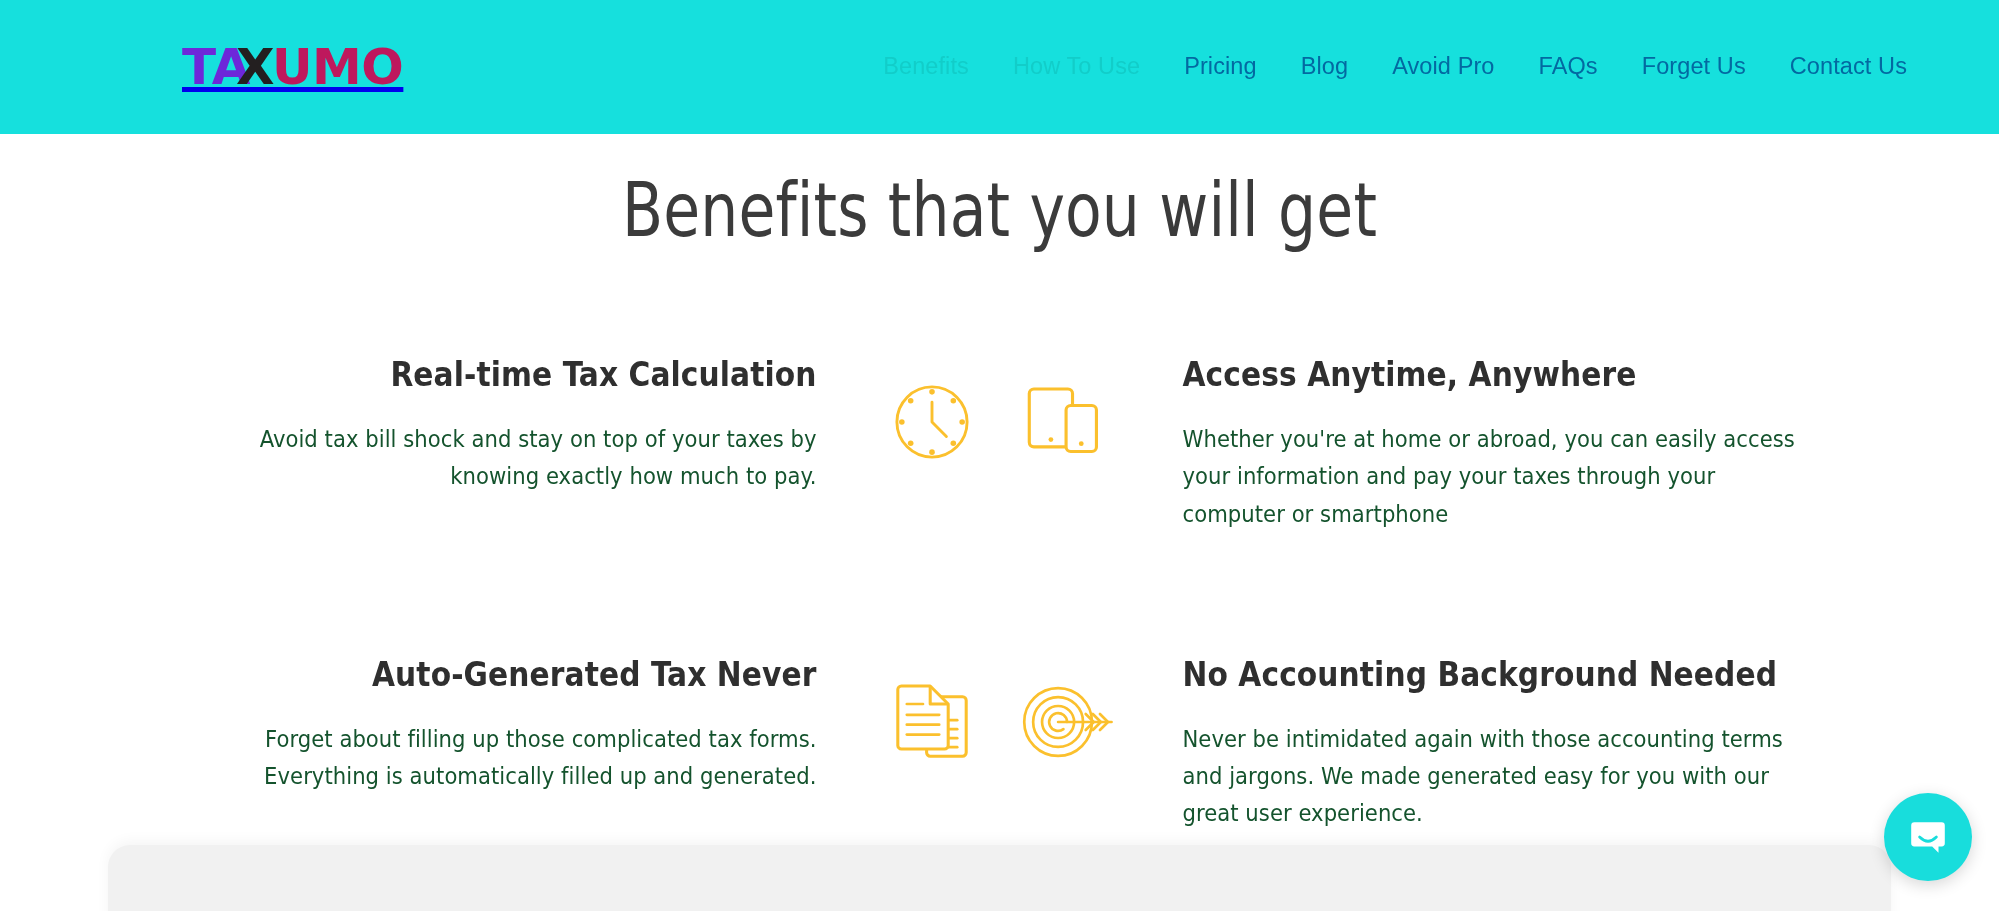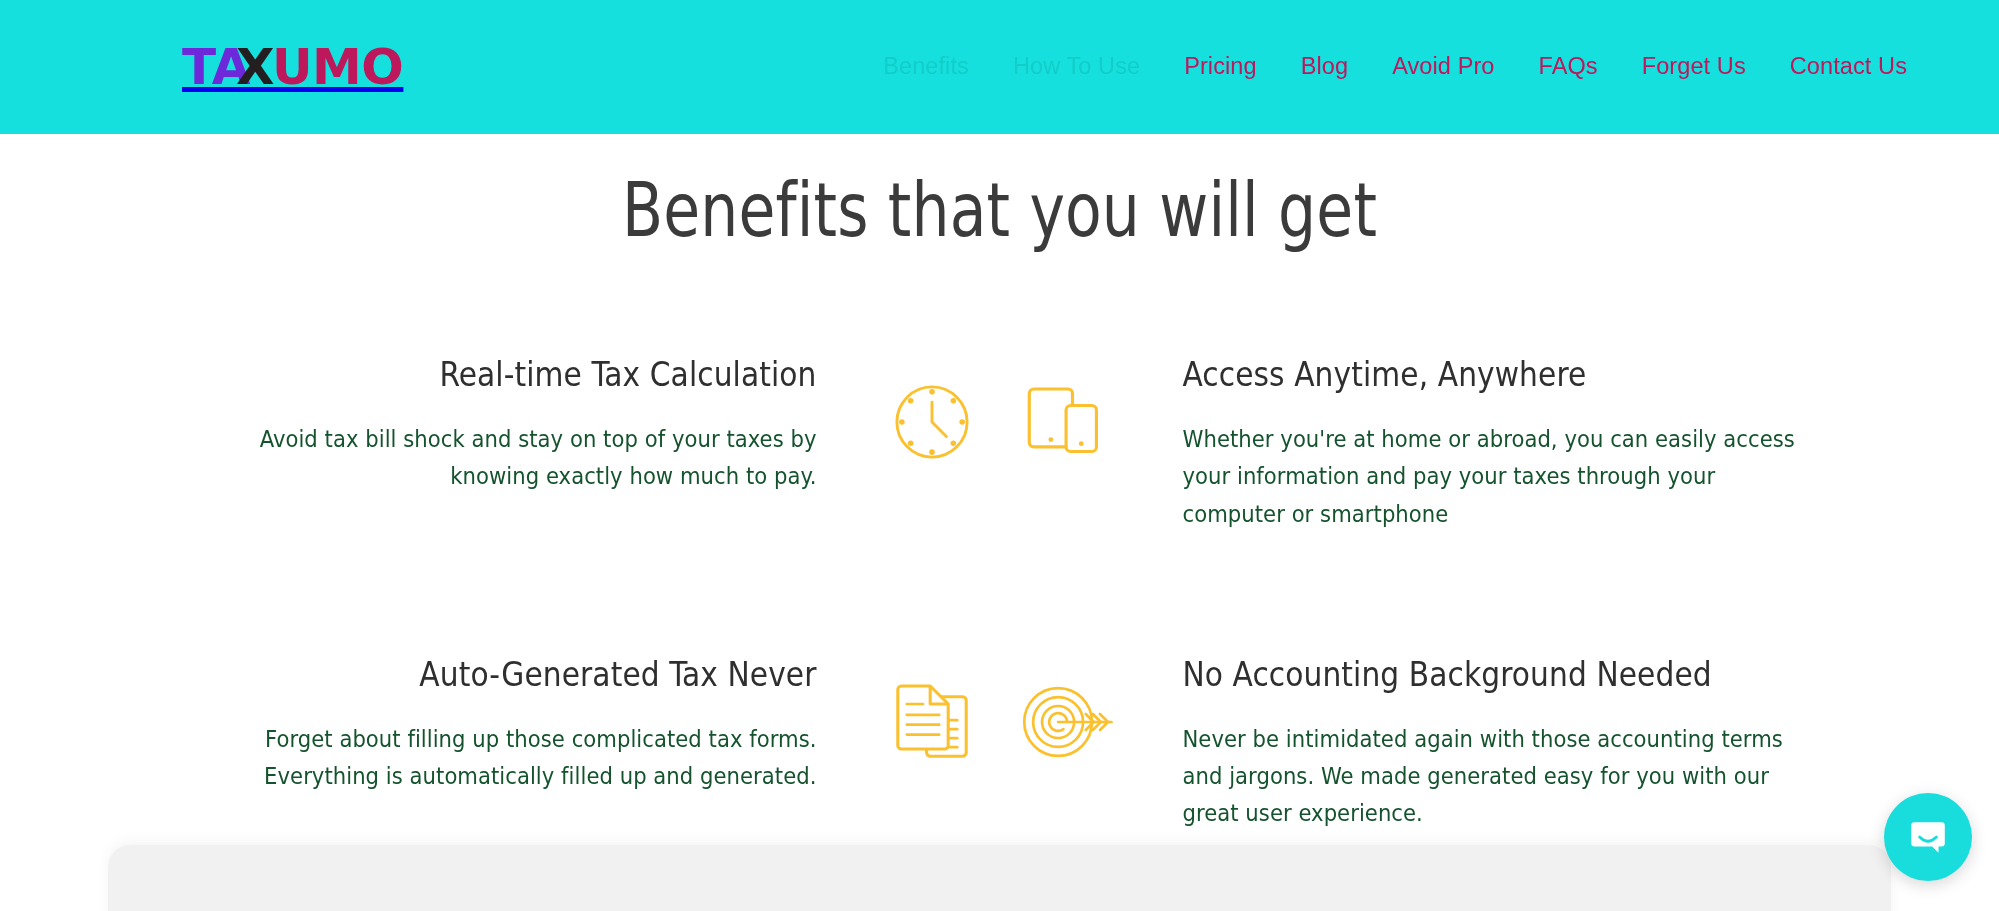--- a/index.html
+++ b/index.html
@@ -47,21 +47,21 @@
   .main-nav {
     position: absolute;
     right: 70px;
     top: 0;
     height: 134px;
     display: flex;
     align-items: center;
     gap: 0;
   }
   .nav-link {
-    color: #be185d;
+    color: #0369a1;
     font-size: 23.5px;
     font-weight: 400;
     letter-spacing: 0.1px;
     text-decoration: none;
     padding: 0 22px;
     white-space: nowrap;
     line-height: 1;
     cursor: pointer;
   }
   .nav-link.is-muted { color: #12cdc9; }
@@ -87,21 +87,21 @@
     column-gap: 0;
     row-gap: 0;
   }
 
   .benefit-text { padding-top: 10px; }
   .benefit-text.align-right { text-align: right; padding-right: 48px; }
   .benefit-text.align-left  { text-align: left;  padding-left: 48px; }
 
   .benefit-title {
     font-size: 33px;
-    font-weight: 400;
+    font-weight: 700;
     color: #2f2f2f;
     line-height: 1.22;
     letter-spacing: 0.1px;
     font-family: "DejaVu Sans Condensed", "Liberation Sans Narrow", "Liberation Sans", sans-serif;
   }
   .benefit-desc {
     margin-top: 26px;
     font-size: 23.5px;
     font-weight: 400;
     color: #14532d;

